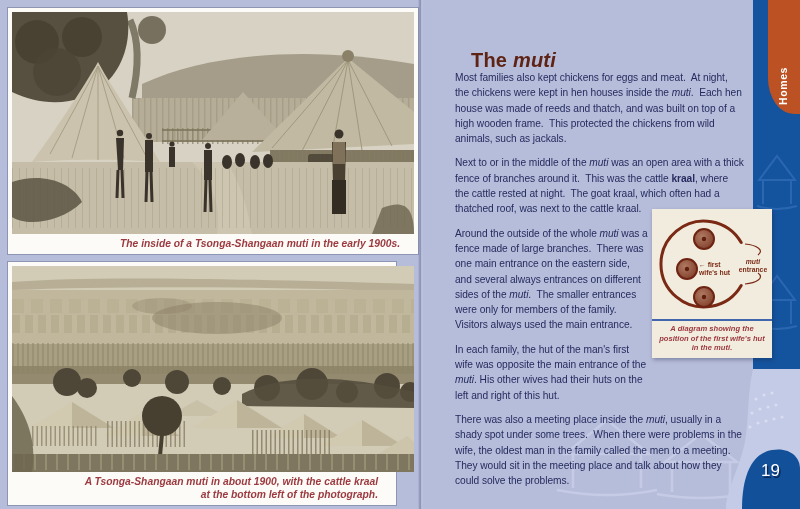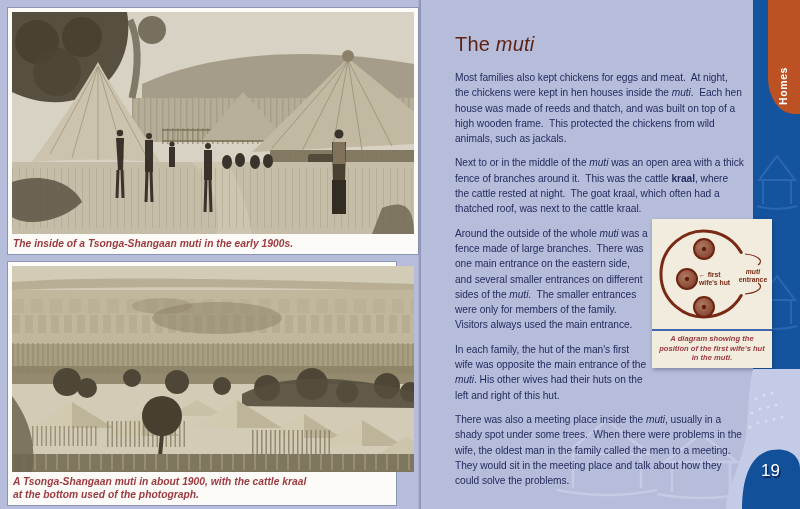--- a/index.html
+++ b/index.html
@@ -8,42 +8,42 @@
         font-family:"Liberation Sans",sans-serif;}
   
   .spine{position:absolute;left:418px;top:0;width:5px;height:509px;
          background:linear-gradient(90deg,rgba(90,98,138,0) 0%,rgba(90,98,138,.55) 45%,rgba(200,205,228,.6) 75%,rgba(90,98,138,0) 100%);}
   .photo-card{position:absolute;left:8px;background:#fcfbf7;
               box-shadow:0 0 0 1px rgba(108,116,150,.55);}
   .card-top{top:8px;width:410px;}
   .card-bottom{top:262px;width:388px;}
   .photo-frame{padding:4px 4px 0 4px;}
   .photo-frame svg{display:block;}
-  .photo-caption{text-align:left;color:var(--caption-red,#9c3a40);
+  .photo-caption{text-align:right;color:var(--caption-red,#9c3a40);
                  font-style:italic;font-weight:bold;font-size:10.3px;line-height:13px;
-                 padding:3px 5px 4px;}
+                 padding:3px 18px 4px;}
   
   .blue-strip{position:absolute;left:753px;top:0;width:47px;height:509px;
               background:var(--strip-blue,#14549e);}
   .strip-watermark{position:absolute;left:753px;top:120px;opacity:.55;}
   .tab{position:absolute;left:768px;top:0;width:32px;height:114px;
        background:var(--tab-orange,#bc5224);border-bottom-left-radius:26px 36px;}
   .tab-label{position:absolute;left:9px;top:105px;transform:rotate(-90deg);
              transform-origin:left top;color:#fff;font-weight:bold;font-size:10.5px;
              letter-spacing:.6px;white-space:nowrap;}
-  .heading{position:absolute;left:455px;top:33px;margin:0;font-size:20px;
-           font-weight:normal;color:var(--heading-maroon,#5e2314);letter-spacing:.2px;}
+  .heading{position:absolute;left:455px;top:33px;margin:16px;font-size:20px;
+           font-weight:bold;color:var(--heading-maroon,#5e2314);letter-spacing:.2px;}
   .text-col{position:absolute;left:455px;top:70px;width:289px;}
   .text-col p{margin:0 0 9px 0;font-size:10.2px;line-height:15.3px;
               color:var(--body-navy,#252b5e);letter-spacing:-.05px;white-space:pre-wrap;}
   .text-col p.narrow{width:194px;}
   .it{font-style:italic;}
   .bd{font-weight:bold;}
   
-  .diagram{position:absolute;left:652px;top:219px;width:120px;
+  .diagram{position:absolute;left:652px;top:209px;width:120px;
            background:var(--diagram-bg,#f2ecdf);box-shadow:1px 2px 4px rgba(30,35,70,.35);}
   .diagram svg{display:block;}
   .dg-lbl{position:absolute;font-size:6.8px;line-height:8px;font-weight:bold;
           color:var(--diagram-brown,#7a2a14);}
   .lbl-wife{left:47px;top:52px;text-align:left;}
   .lbl-entrance{right:2px;top:49px;width:34px;text-align:center;}
   .diagram-caption{border-top:2px solid #4066ad;font-size:7.6px;line-height:9.5px;
                    color:var(--caption-red,#9c3a40);font-style:italic;font-weight:bold;
                    text-align:center;padding:3px 3px 5px;}
   
@@ -171,21 +171,21 @@
         <line x1="20" y1="170" x2="85" y2="170" stroke="#90866b" stroke-width="20" stroke-dasharray="1.5 3" opacity=".8"></line>
         <circle cx="150" cy="150" r="20" fill="#474031"></circle>
         <path d="M150,168 L148,190" stroke="#474031" stroke-width="4"></path>
         <rect y="188" width="402" height="18" fill="#7f7660"></rect>
         <line x1="0" y1="196" x2="402" y2="196" stroke="#a79d80" stroke-width="16" stroke-dasharray="2 9" opacity=".6"></line>
         <path d="M0,130 C15,150 25,175 20,206 L0,206 Z" fill="#6f6750" opacity=".85"></path>
       </svg>
     </div>
     <div class="photo-caption">
       <div>A Tsonga-Shangaan muti in about 1900, with the cattle kraal</div>
-      <div>at the bottom used of the photograph.</div>
+      <div>at the bottom left of the photograph.</div>
     </div>
   </div>
 
   <div class="spine"></div>
 
   <div class="blue-strip"></div>
 
   <svg class="strip-watermark" width="47" height="260" viewBox="0 0 47 260">
     <g fill="none" stroke="#3f77bf" stroke-width="2">
       <path d="M6,60 L24,36 L42,60 Z"></path>
@@ -210,21 +210,21 @@
       <path d="M12,98 Q62,108 112,98"></path>
       <path d="M120,70 L156,42 L192,70 Z"></path>
         <path d="M127,70 L127,100 M185,70 L185,100"></path>
       <path d="M112,102 Q156,110 200,102"></path>
     </g>
   </svg>
 
   <div class="text-col">
     <p><span>Most families also kept chickens for eggs and meat.  At night, the chickens were kept in hen houses inside the </span><span class="it">muti</span><span>.  Each hen house was made of reeds and thatch, and was built on top of a high wooden frame.  This protected the chickens from wild animals, such as jackals.</span></p>
     <p><span>Next to or in the middle of the </span><span class="it">muti</span><span> was an open area with a thick fence of branches around it.  This was the cattle </span><span class="bd">kraal</span><span>, where the cattle rested at night.  The goat kraal, which often had a thatched roof, was next to the cattle kraal.</span></p>
-    <p class="narrow"><span>Around the outside of the whole </span><span class="it">muti</span><span> was a fence made of large branches.  There was one main entrance on the eastern side, and several smaller entrances on different sides of the </span><span class="it">muti</span><span>.  The smaller entrances were only for members of the family.  Visitors always used the main entrance.</span></p>
+    <p class="narrow"><span>Around the outside of the whole </span><span class="it">muti</span><span> was a fence made of large branches.  There was one main entrance on the eastern side, and several always entrances on different sides of the </span><span class="it">muti</span><span>.  The smaller entrances were only for members of the family.  Visitors always used the main entrance.</span></p>
     <p class="narrow"><span>In each family, the hut of the man's first wife was opposite the main entrance of the </span><span class="it">muti</span><span>. His other wives had their huts on the left and right of this hut.</span></p>
     <p><span>There was also a meeting place inside the </span><span class="it">muti</span><span>, usually in a shady spot under some trees.  When there were problems in the wife, the oldest man in the family called the men to a meeting.  They would sit in the meeting place and talk about how they could solve the problems.</span></p>
   </div>
 
   <div class="diagram">
     <svg width="120" height="110" viewBox="0 0 120 110">
       <path d="M 89.2 33.5 A 43 43 0 1 0 89.2 76.5" fill="none" stroke="#7a2a14" stroke-width="3" stroke-linecap="round"></path>
       <defs>
         <radialGradient id="hutg" cx="40%" cy="38%" r="75%">
           <stop offset="0%" stop-color="#b07a62"></stop>

